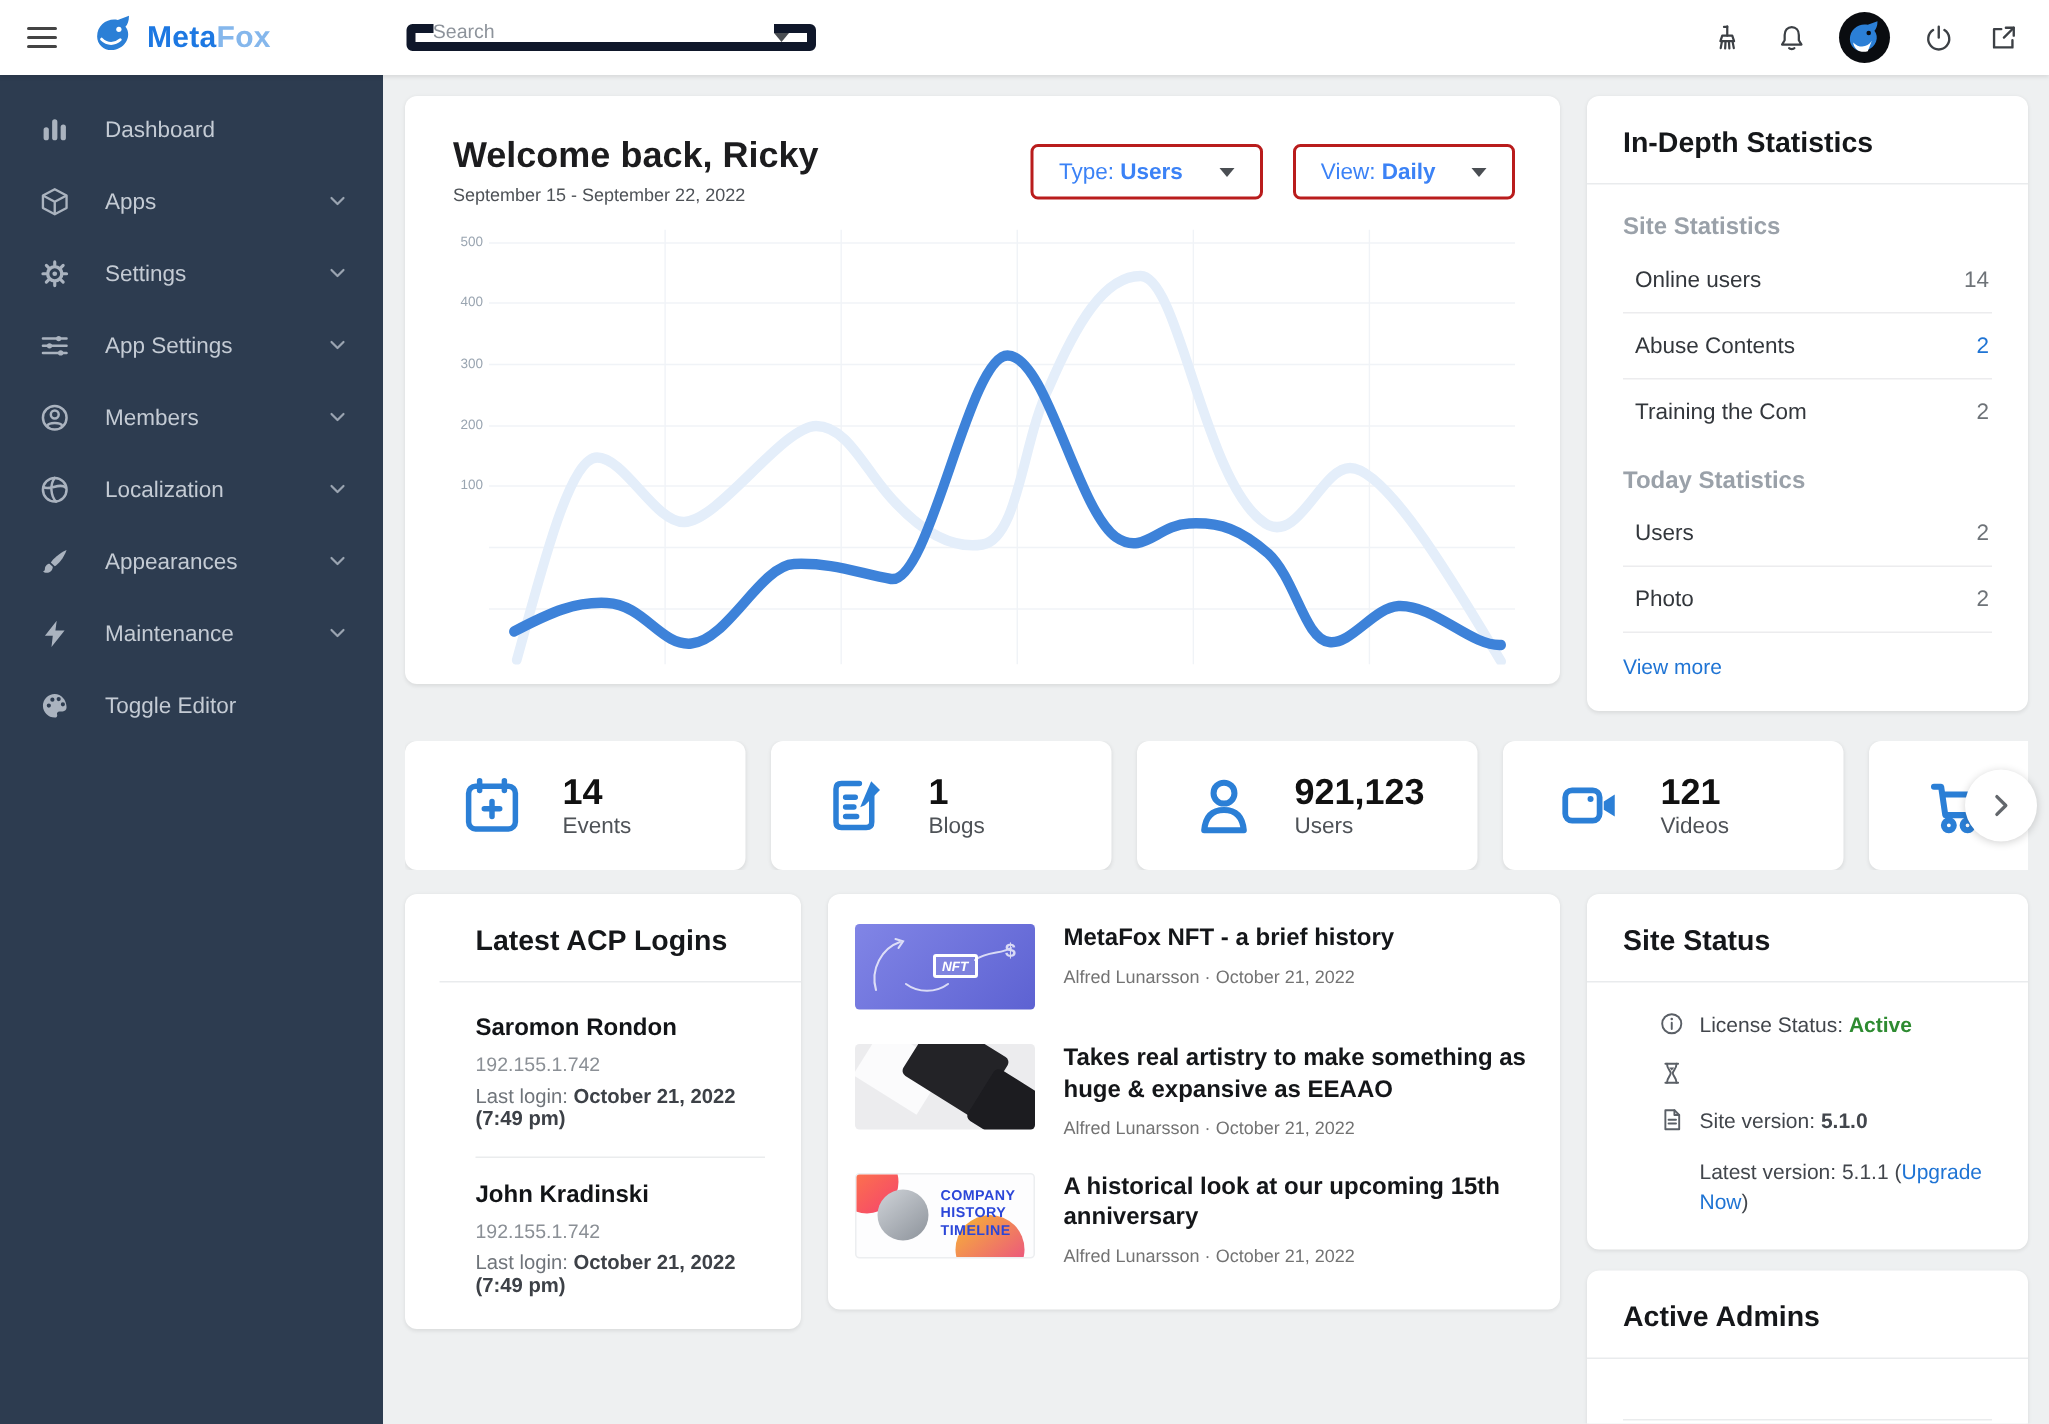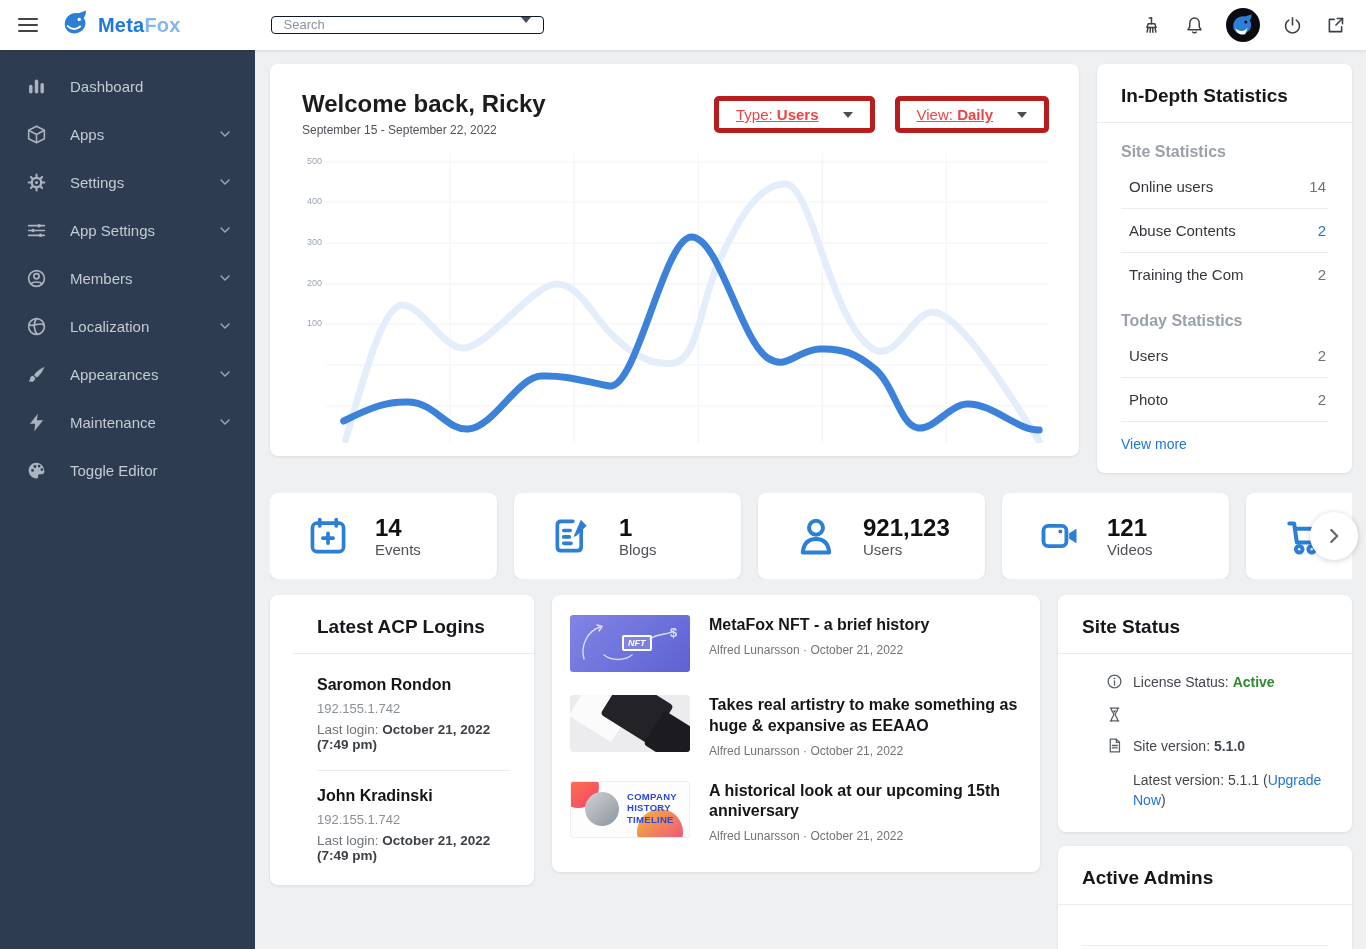--- a/index.html
+++ b/index.html
@@ -9,22 +9,22 @@
   
   .topbar { position:fixed; top:0; left:0; width:1366px; height:50px; background:#fff;
     display:flex; align-items:center; z-index:20; box-shadow:0 1px 3px rgba(0,0,0,.10); }
   .hamburger { margin-left:11px; width:34px; height:34px; display:flex; flex-direction:column;
     justify-content:center; gap:4px; cursor:pointer; padding:0 7px; }
   .hamburger span { display:block; height:2px; background:#444; border-radius:1px; }
   .logo { display:flex; align-items:center; gap:7px; margin-left:16px; cursor:pointer; }
   .logo-text { font-size:20px; letter-spacing:.2px; }
   .logo-text b { color:#1d78e2; font-weight:bold; }
   .logo-text i { color:#85b7ec; font-style:normal; font-weight:bold; }
-  .search-wrap { margin-left:90px; width:273px; height:18px; border:1px solid #0f172a;
-    border-radius:4px; display:flex; align-items:flex-start; padding:0 12px; background:#fff; }
+  .search-wrap { margin-left:90px; width:273px; height:18px; border:6px solid #0f172a;
+    border-radius:4px; display:flex; align-items:flex-end; padding:0 12px; background:#fff; }
   .search-wrap input { border:none; outline:none; flex:1; font-size:13px; color:#333;
     font-family:"Liberation Sans", sans-serif; }
   .search-wrap input::placeholder { color:#8d939b; }
   .tb-right { margin-left:auto; display:flex; align-items:center; gap:21px; margin-right:20px; }
   .tb-icon { width:22px; height:22px; color:#3c4045; cursor:pointer; display:flex;
     align-items:center; justify-content:center; }
   .tb-avatar { width:34px; height:34px; border-radius:50%; background:#0a0c10; display:flex;
     align-items:center; justify-content:center; cursor:pointer; overflow:hidden; }
 
   
@@ -42,33 +42,33 @@
   .row-b { position:relative; height:86px; margin-bottom:16px; }
   .row-c { display:flex; gap:18px; align-items:flex-start; }
   .card { background:#fff; border-radius:8px; box-shadow:0 1px 3px rgba(0,0,0,.09); }
 
   
   .welcome-card { flex:1; height:392px; padding:26px 30px 0 32px; }
   .welcome-head { display:flex; align-items:flex-start; }
   .welcome-title { font-size:24px; font-weight:600; color:#1c1c1e; }
   .welcome-dates { font-size:12px; color:#4e5257; margin-top:5px; }
   .welcome-controls { margin-left:auto; display:flex; gap:20px; margin-top:6px; }
-  .dd-btn { border:5px solid #b91c1c; border-radius:5px; background:#fff; display:flex;
+  .dd-btn { border:2px solid #b91c1c; border-radius:5px; background:#fff; display:flex;
     align-items:center; gap:10px; padding:0 17px; height:37px; font-size:15px; cursor:pointer;
-    color:#ef4444; font-family:"Liberation Sans", sans-serif;text-decoration:underline; }
+    color:#3b82f6; font-family:"Liberation Sans", sans-serif; }
   .dd-btn b { font-weight:bold; }
   .dd-caret { width:0; height:0; border-left:5px solid transparent; border-right:5px solid transparent;
     border-top:6px solid #4a4e53; margin-left:14px; }
   .chart-area { position:relative; height:290px; margin-top:16px; }
   .chart-area svg.plot { position:absolute; left:24px; right:0; top:0; bottom:0;
     width:calc(100% - 24px); height:100%; }
   .ytick { position:absolute; left:0; width:20px; text-align:right; font-size:9px; color:#9aa5b1; }
 
   
-  .indepth { width:255px; min-height:390px; }
+  .indepth { width:294px; min-height:390px; }
   .panel-title { padding:21px 24px 15px; font-size:19px; font-weight:bold; color:#15171a;
     border-bottom:1px solid #e9ebed; }
   .indepth-body { padding:4px 24px 20px; }
   .stat-section-h { font-size:16px; font-weight:bold; color:#9aa1a9; margin:16px 0 4px; }
   .stat-row { display:flex; justify-content:space-between; align-items:center;
     padding:13px 2px 13px 8px; font-size:15px; color:#33373c; }
   .stat-row.divided { border-bottom:1px solid #ececee; }
   .stat-val { color:#6e7378; }
   .stat-val.link { color:#1f74d4; cursor:pointer; }
   .view-more { display:inline-block; margin-top:14px; font-size:14px; color:#1f74d4; cursor:pointer; }

